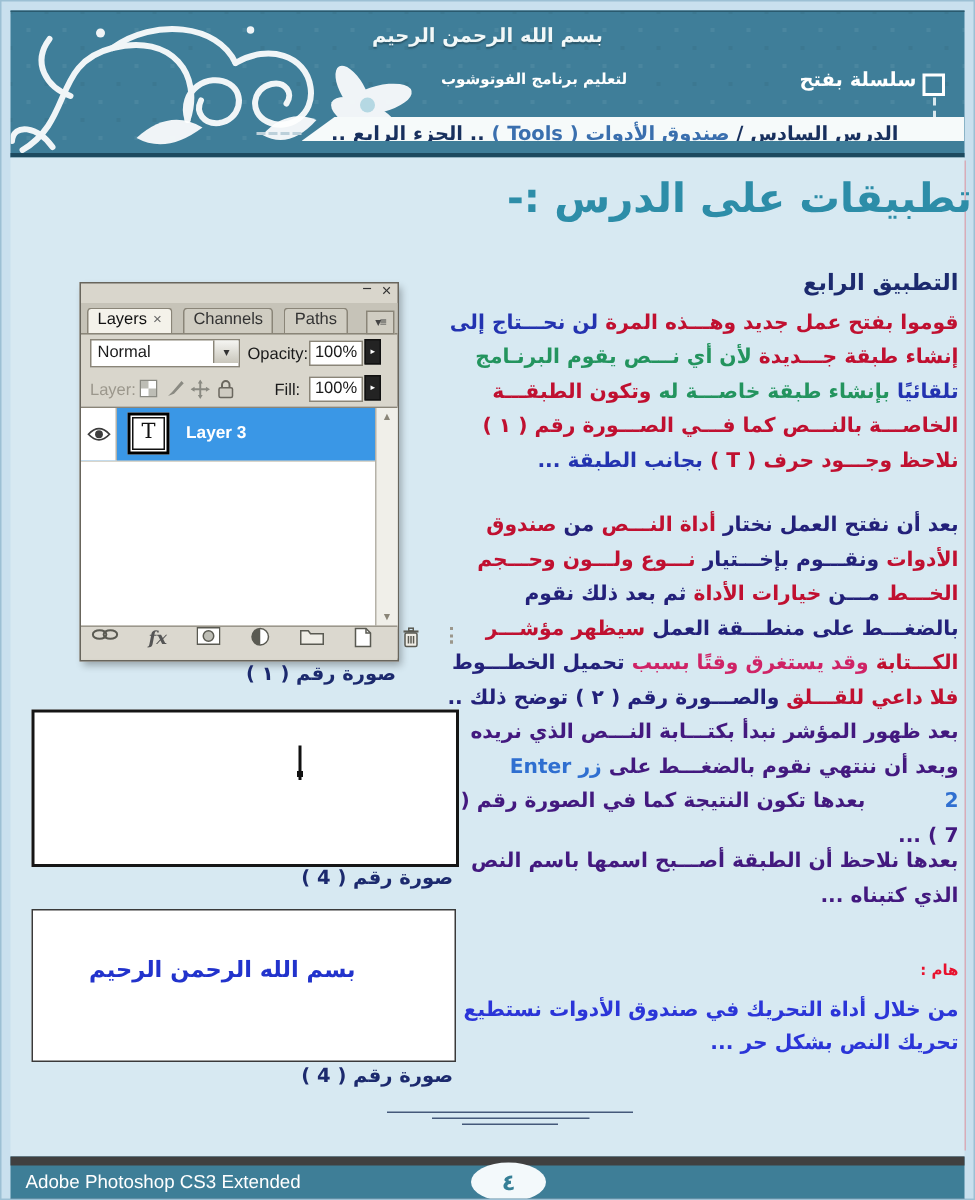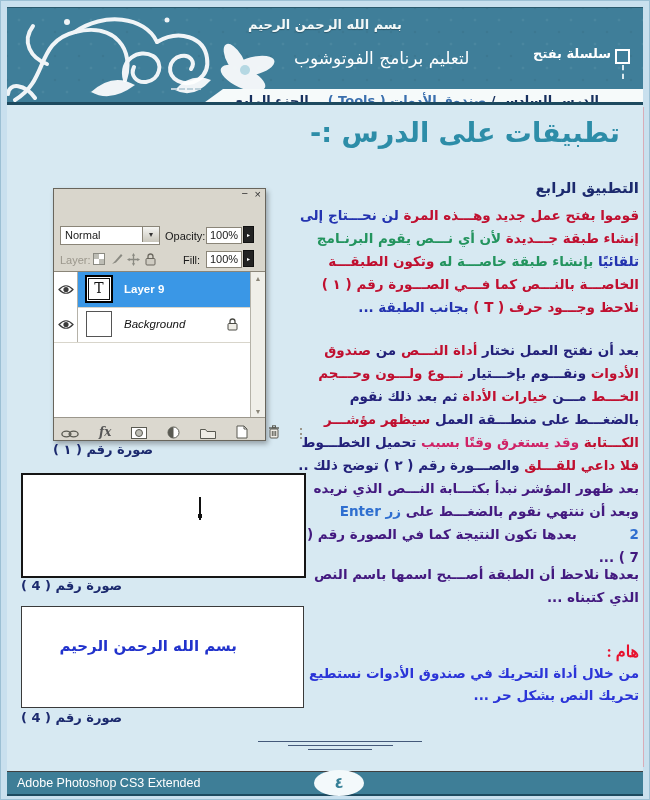--- a/index.html
+++ b/index.html
@@ -10,42 +10,42 @@
     border-top:1px solid #2a5a6e;border-bottom:3px solid var(--teal_dark,#1d4a5f);overflow:hidden;
     background-image:radial-gradient(rgba(255,255,255,.06) 1.5px,transparent 1.6px),
                      radial-gradient(rgba(0,0,0,.05) 1.5px,transparent 1.6px);
     background-size:24px 24px,24px 24px;background-position:0 0,12px 12px;}
   .floral{position:absolute;left:0;top:0;}
   .bismillah{position:absolute;left:0;right:0;top:9px;text-align:center;color:#f2f8f8;font-size:13px;
     font-weight:bold;text-shadow:0 1px 1px rgba(0,0,0,.3);}
   .series{position:absolute;right:32px;top:38px;color:#fff;font-size:13px;font-weight:bold;}
   .series-square{position:absolute;right:13px;top:41px;width:11px;height:11px;border:2px solid #fff;}
   .series-dash{position:absolute;right:19px;top:57px;height:14px;border-left:2px dashed #d9e8ee;}
-  .subtitle{position:absolute;left:287px;top:40px;color:#fff;font-size:17px;font-weight:normal;}
-  .banner{position:absolute;left:194px;top:81px;right:0;height:16px;background:#f6fafa;
+  .subtitle{position:absolute;left:287px;top:40px;color:#fff;font-size:10px;font-weight:bold;}
+  .banner{position:absolute;left:194px;top:70px;right:0;height:16px;background:#f6fafa;
     clip-path:polygon(22px 0,100% 0,100% 100%,0 100%);line-height:24px;direction:rtl;text-align:right;
     padding:0 44px 0 30px;font-size:13px;font-weight:bold;white-space:nowrap;box-sizing:border-box;}
   .b-lesson,.b-part{color:#18305e;}
   .b-topic{color:#3a6fae;}
   .banner-dashes{position:absolute;left:164px;top:80px;width:30px;border-top:2px dashed #bcd0da;}
   
   .content-bg{position:absolute;left:6px;right:6px;top:104px;height:666px;background:var(--content_bg,#d7e9f2);}
   .pink-line{position:absolute;right:5px;top:106px;height:660px;width:1px;background:rgba(231,120,130,.5);}
-  .title{position:absolute;top:116px;right:20px;left:300px;text-align:center;direction:rtl;
+  .title{position:absolute;top:116px;right:1px;left:300px;text-align:right;direction:rtl;
     font-size:27px;font-weight:bold;color:var(--title_teal,#2d8da8);}
   .app1{position:absolute;top:178px;right:10px;direction:rtl;font-size:15px;font-weight:bold;
     color:var(--caption_navy,#1c2a6e);}
   .para{position:absolute;left:292px;right:10px;direction:rtl;text-align:right;font-weight:bold;
     font-size:13.5px;line-height:23px;}
   .p1{top:203px;}.p2{top:338px;}.p3{top:476px;}.p4{top:562px;}
-  .imp-head{position:absolute;top:641px;right:10px;direction:rtl;font-size:16px;font-weight:bold;
-    color:var(--important_red,#e8112d);font-family:Liberation Serif, serif;}
+  .imp-head{position:absolute;top:641px;right:10px;direction:rtl;font-size:10px;font-weight:bold;
+    color:var(--important_red,#e8112d);}
   .imp-text{position:absolute;top:661px;left:292px;right:10px;direction:rtl;text-align:right;
     font-weight:bold;font-size:13.5px;line-height:22px;color:var(--important_blue,#2b35d8);}
-  .caption{position:absolute;text-align:left;direction:rtl;font-weight:bold;font-size:13px;
+  .caption{position:absolute;text-align:right;direction:rtl;font-weight:bold;font-size:13px;
     color:var(--caption_navy,#1c2a6e);}
   .c1{left:52px;width:211px;top:441px;}
   .c2{left:20px;width:281px;top:577px;}
   .c3{left:20px;width:281px;top:709px;}
   .imgbox{position:absolute;background:#fff;}
   .box2{left:20px;top:472px;width:281px;height:101px;border:2px solid #151515;}
   .box3{left:20px;top:605px;width:281px;height:100px;border:1px solid #3a3a3a;}
   .cursor{position:absolute;left:176px;top:22px;width:2px;height:23px;background:#111;}
   .cursor::after{content:"";position:absolute;left:-1px;bottom:2px;width:4px;height:4px;background:#111;}
   .box3-text{position:absolute;right:66px;top:30px;direction:rtl;font-size:15px;font-weight:bold;
@@ -106,27 +106,27 @@
   .t2{left:32px;top:4px;width:26px;height:26px;background:#fff;border:1px solid #555;}
   .lname{position:absolute;left:70px;top:11px;font-size:11.5px;color:#111;}
   .sel .lname{color:#fff;font-weight:bold;}
   .bg-name{font-style:italic;}
   .lock-badge{position:absolute;right:12px;top:11px;}
   .scroll{position:absolute;right:0;top:0;width:15px;height:146px;background:#f0efe9;
     border-left:1px solid #b5b2a8;box-sizing:border-box;}
   .sarrow{position:absolute;left:0;width:14px;text-align:center;font-size:7px;color:#8a8578;}
   .up{top:3px;}.down{bottom:3px;}
   .ps-toolbar{position:absolute;left:0;right:0;top:228px;height:22px;background:#dbd8cf;
-    border-top:1px solid #9b978c;display:flex;align-items:flex-end;gap:20px;padding:0 7px;box-sizing:border-box;}
+    border-top:1px solid #9b978c;display:flex;align-items:flex-start;gap:20px;padding:0 7px;box-sizing:border-box;}
   .ticon{display:inline-flex;width:18px;justify-content:center;align-items:center;}
   .fx-icon{font-style:italic;font-family:"DejaVu Serif",serif;font-size:12px;color:#555;font-weight:bold;}
   .grip{margin-left:auto;width:9px;height:9px;border-right:2px dotted #9b978c;border-bottom:2px dotted #9b978c;}
   
   .footer{position:absolute;left:6px;right:6px;top:770px;height:22px;background:var(--footer_teal,#3e7e97);
-    border-top:1px solid #404040;border-bottom:2px solid var(--teal_dark,#1d4a5f);}
+    border-top:6px solid #404040;border-bottom:2px solid var(--teal_dark,#1d4a5f);}
   .app-name{position:absolute;left:10px;top:0;line-height:22px;color:#fff;font-size:12.5px;
     font-family:"Liberation Sans","DejaVu Sans",sans-serif;}
   .page-badge{position:absolute;left:307px;top:-2px;width:50px;height:26px;background:#f3f9fb;
     border-radius:50%;text-align:center;line-height:26px;font-size:15px;font-weight:bold;color:#357f96;}
 </style>
 </head>
 <body>
 
 <div class="page">
 
@@ -174,20 +174,26 @@
   <div class="para p3"><span style="color: rgb(67, 25, 127);">بعد ظهور المؤشر نبدأ بكتـــابة النـــص الذي نريده وبعد أن ننتهي نقوم بالضغـــط على </span><span style="color: rgb(47, 111, 208); margin-left: 48px;">زر Enter 2 </span><span style="color: rgb(67, 25, 127);">بعدها تكون النتيجة كما في الصورة رقم ( 7 ) ... </span></div>
   <div class="para p4"><span style="color: rgb(67, 25, 127);">بعدها نلاحظ أن الطبقة أصـــبح اسمها باسم النص الذي كتبناه ... </span></div>
   <div class="imp-head">هام :</div>
   <div class="imp-text">من خلال أداة التحريك في صندوق الأدوات نستطيع تحريك النص بشكل حر ...</div>
 
   <div class="ps">
     <div class="ps-titlebar">
       <span class="ps-min">−</span>
       <span class="ps-close">×</span>
     </div>
+    <div class="ps-tabs">
+      <span class="ps-tab active"><span>Layers</span><span class="tabx">×</span></span>
+      <span class="ps-tab">Channels</span>
+      <span class="ps-tab">Paths</span>
+      <span class="ps-menu">▾≡</span>
+    </div>
     <div class="ps-row r1">
       <span class="blend">
         <span class="blend-val">Normal</span>
         <span class="blend-arrow">▾</span>
       </span>
       <span class="lbl op-lbl">Opacity:</span>
       <span class="field op-field">100%</span>
       <span class="spin s1">▸</span>
     </div>
     <div class="ps-row r2">
@@ -223,37 +229,21 @@
       <div class="lrow lrow1 sel">
         <span class="eye">
           <svg width="16" height="11" viewBox="0 0 16 11">
               <path d="M1 5.5 Q8 -2 15 5.5 Q8 13 1 5.5 Z" fill="#fff" stroke="#3c3c3c" stroke-width="1.2"></path>
               <circle cx="8" cy="5.5" r="2.6" fill="#3c3c3c"></circle>
             </svg>
         </span>
         <span class="thumb t1">
           <span class="tletter">T</span>
         </span>
-        <span class="lname">Layer 9</span>
-      </div>
-      <div class="lrow lrow2">
-        <span class="eye">
-          <svg width="16" height="11" viewBox="0 0 16 11">
-              <path d="M1 5.5 Q8 -2 15 5.5 Q8 13 1 5.5 Z" fill="#fff" stroke="#3c3c3c" stroke-width="1.2"></path>
-              <circle cx="8" cy="5.5" r="2.6" fill="#3c3c3c"></circle>
-            </svg>
-        </span>
-        <span class="thumb t2"></span>
-        <span class="lname bg-name">Background</span>
-        <span class="lock-badge">
-          <svg width="11" height="13" viewBox="0 0 11 13">
-              <rect x="1" y="5.5" width="9" height="6.5" rx="1" fill="#efede6" stroke="#4a4a44"></rect>
-              <path d="M3 5.5 V3.5 a2.5 2.5 0 0 1 5 0 V5.5" fill="none" stroke="#4a4a44" stroke-width="1.3"></path>
-            </svg>
-        </span>
+        <span class="lname">Layer 3</span>
       </div>
       <div class="scroll">
         <span class="sarrow up">▲</span>
         <span class="sarrow down">▼</span>
       </div>
     </div>
     <div class="ps-toolbar">
       <span class="ticon">
         <svg width="20" height="10" viewBox="0 0 20 10">
             <ellipse cx="6" cy="5" rx="5" ry="3.2" fill="none" stroke="#5a5a52" stroke-width="1.5"></ellipse>

